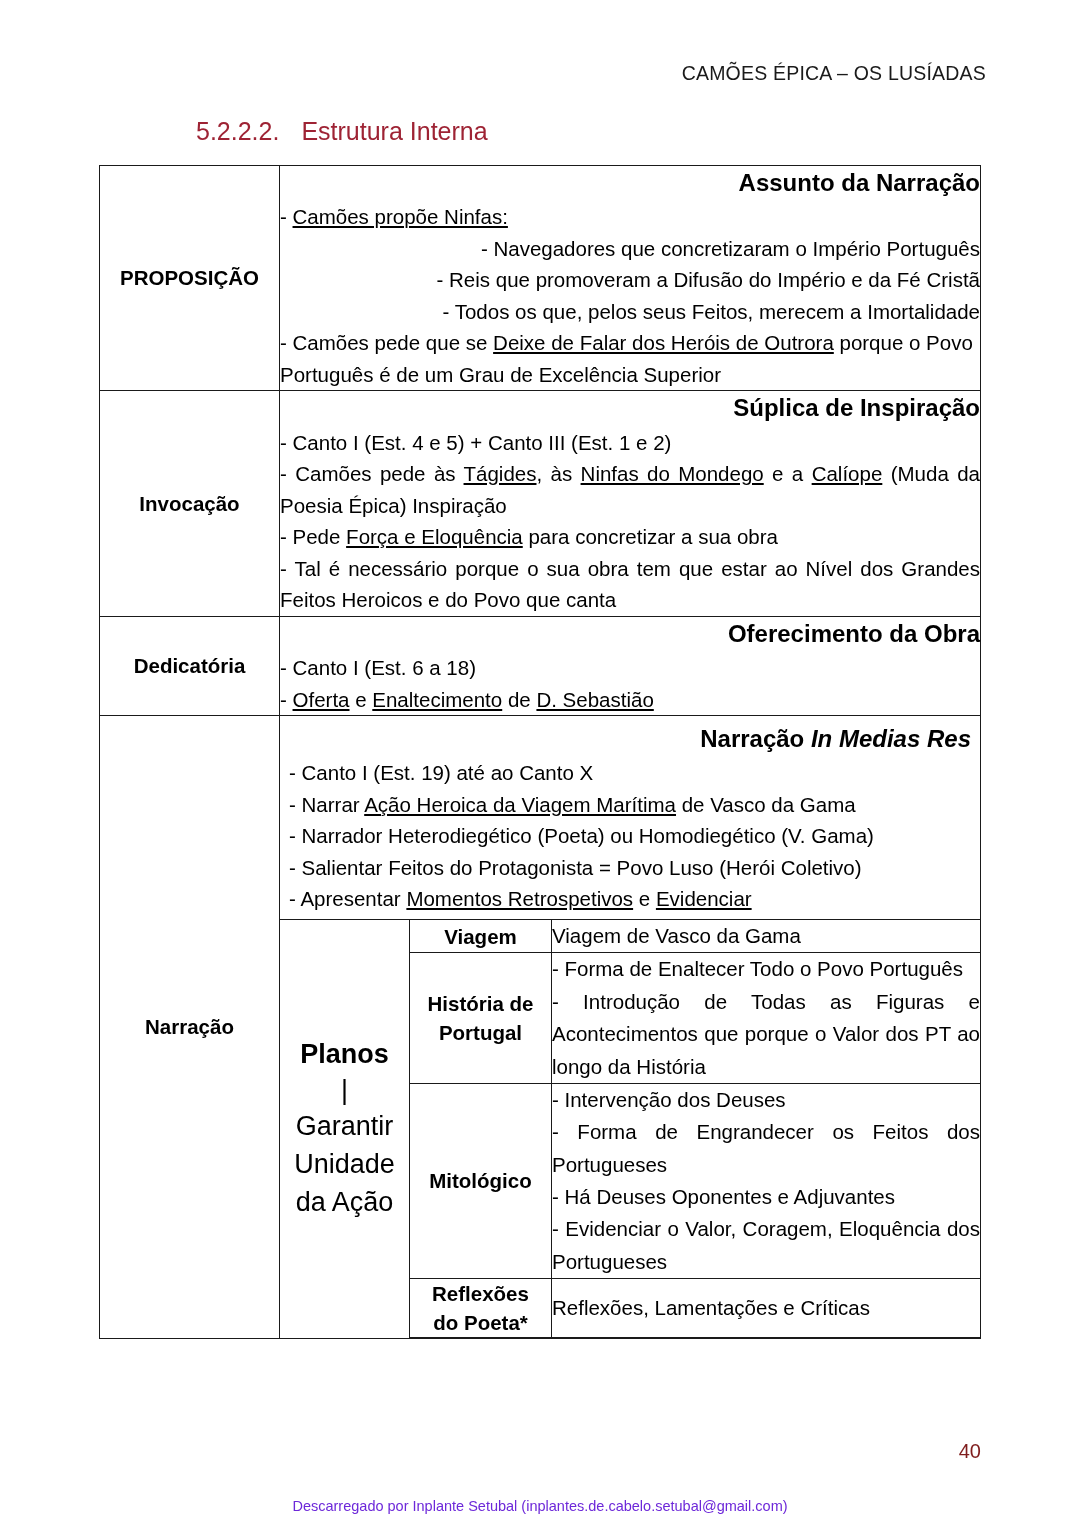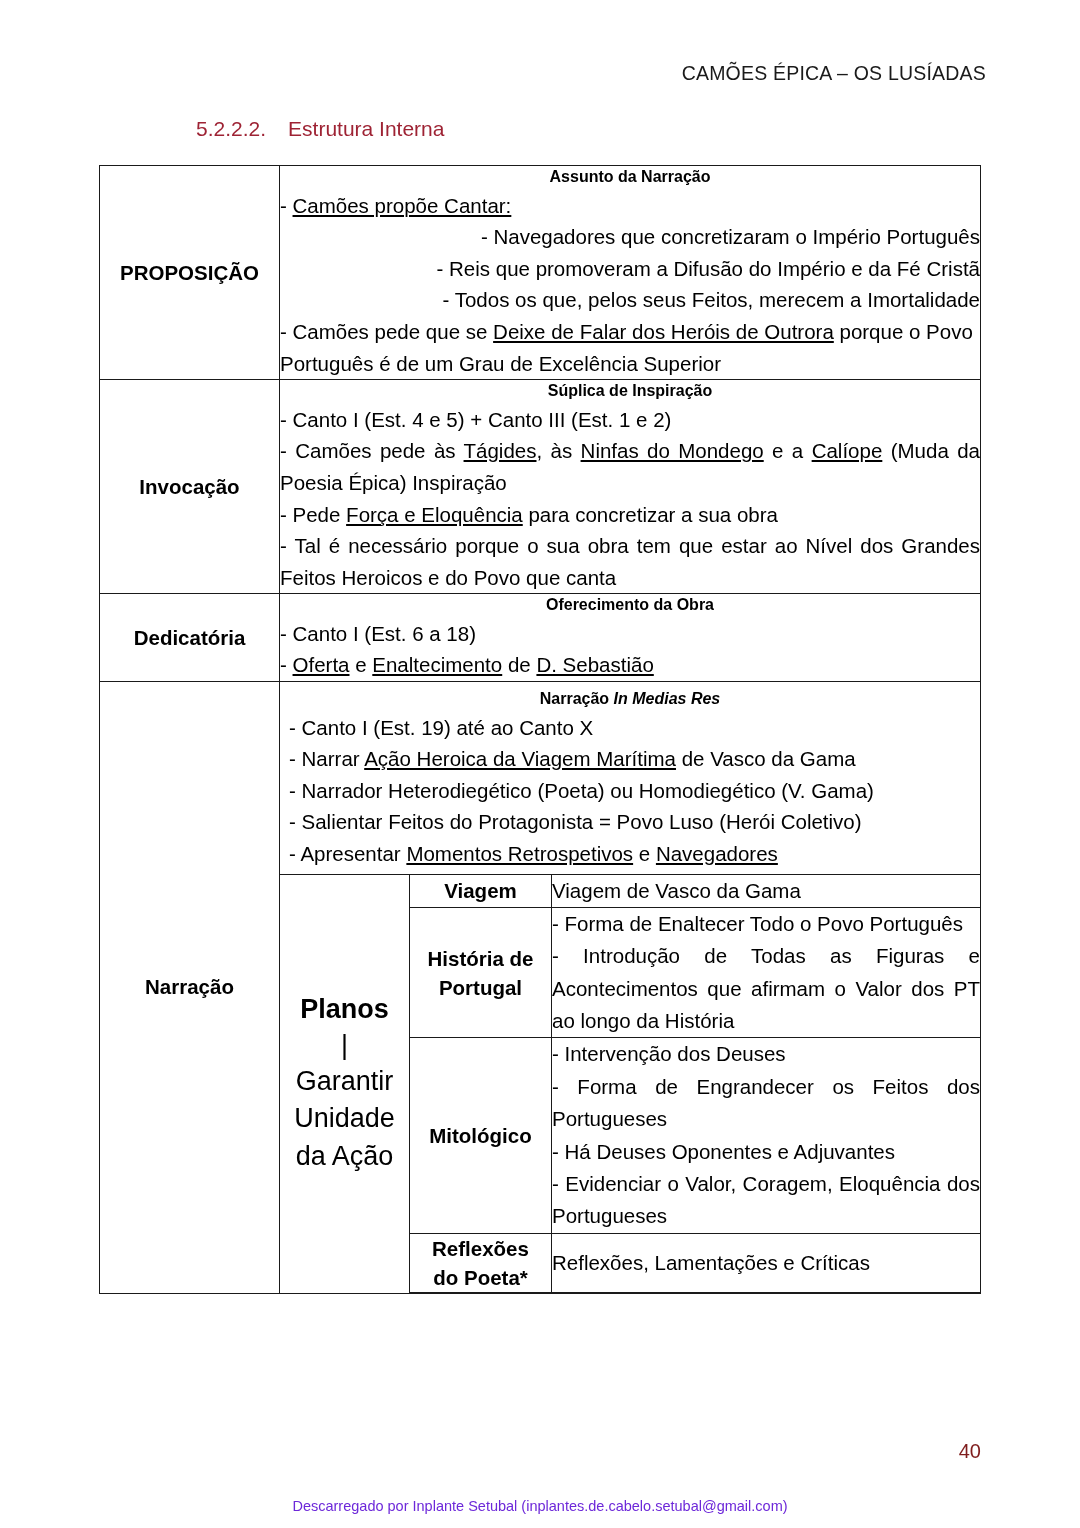--- a/index.html
+++ b/index.html
@@ -25,21 +25,21 @@
     letter-spacing: 0.2px;
     color: #1a1a1a;
     white-space: nowrap;
   }
 
   
   .section-heading {
     position: absolute;
     top: 117px;
     left: 196px;
-    font-size: 21px;
+    font-size: 25px;
     color: #9e2334;
     white-space: nowrap;
   }
   .section-heading .num { margin-right: 22px; }
 
   
   .struct-table {
     position: absolute;
     left: 99px;
     top: 165px;
@@ -57,23 +57,23 @@
     text-align: center;
     font-weight: bold;
     font-size: 20.5px;
     padding: 4px 6px;
   }
   .content-cell {
     padding: 6px 9px 8px 9px;
     vertical-align: top;
   }
   .cell-title {
-    text-align: center;
+    text-align: right;
     font-weight: bold;
-    font-size: 16px;
+    font-size: 24px;
     line-height: 1.42;
     margin-bottom: 1px;
   }
   .cell-title .ital { font-style: italic; }
   .line {
     font-size: 20.5px;
     line-height: 1.54;
     text-align: left;
   }
   .line.just {
@@ -158,21 +158,21 @@
   <span class="num">5.2.2.2.</span><span>Estrutura Interna</span>
 </div>
 
 <table class="struct-table">
   <tbody>
 
     <tr>
       <td class="label-cell">PROPOSIÇÃO</td>
       <td class="content-cell">
         <div class="cell-title">Assunto da Narração</div>
-        <div class="line">- <span class="u">Camões propõe Cantar:</span></div>
+        <div class="line">- <span class="u">Camões propõe Ninfas:</span></div>
         <div class="line indent">- Navegadores que concretizaram o Império Português</div>
         <div class="line indent">- Reis que promoveram a Difusão do Império e da Fé Cristã</div>
         <div class="line indent">- Todos os que, pelos seus Feitos, merecem a Imortalidade</div>
         <div class="line">- Camões pede que se <span class="u">Deixe de Falar dos Heróis de Outrora</span> porque o Povo Português é de um Grau de Excelência Superior</div>
       </td>
     </tr>
 
     <tr>
       <td class="label-cell">Invocação</td>
       <td class="content-cell">
@@ -196,21 +196,21 @@
     <tr>
       <td class="label-cell">Narração</td>
       <td class="narr-outer">
 
         <div class="narr-top">
           <div class="cell-title"><span>Narração </span><span class="ital">In Medias Res</span></div>
           <div class="line">- Canto I (Est. 19) até ao Canto X</div>
           <div class="line">- Narrar <span class="u">Ação Heroica da Viagem Marítima</span> de Vasco da Gama</div>
           <div class="line">- Narrador Heterodiegético (Poeta) ou Homodiegético (V. Gama)</div>
           <div class="line">- Salientar Feitos do Protagonista = Povo Luso (Herói Coletivo)</div>
-          <div class="line">- Apresentar <span class="u">Momentos Retrospetivos</span> e <span class="u">Navegadores</span></div>
+          <div class="line">- Apresentar <span class="u">Momentos Retrospetivos</span> e <span class="u">Evidenciar</span></div>
         </div>
 
         <table class="sub-table">
           <tbody>
             <tr>
               <td class="planos-cell no-left no-bottom" rowspan="4">
                 <span class="planos-title">Planos</span>
                 <span class="pipe">|</span>
                 <span>Garantir</span><br>
                 <span>Unidade</span><br>
@@ -222,21 +222,21 @@
               </td>
             </tr>
 
             <tr>
               <td class="subkey-cell">
                 <span>História de</span><br>
                 <span>Portugal</span>
               </td>
               <td class="subval-cell no-right">
                 <div class="line just">- Forma de Enaltecer Todo o Povo Português</div>
-                <div class="line just">- Introdução de Todas as Figuras e Acontecimentos que afirmam o Valor dos PT ao longo da História</div>
+                <div class="line just">- Introdução de Todas as Figuras e Acontecimentos que porque o Valor dos PT ao longo da História</div>
               </td>
             </tr>
 
             <tr>
               <td class="subkey-cell">Mitológico</td>
               <td class="subval-cell no-right">
                 <div class="line">- Intervenção dos Deuses</div>
                 <div class="line just">- Forma de Engrandecer os Feitos dos Portugueses</div>
                 <div class="line">- Há Deuses Oponentes e Adjuvantes</div>
                 <div class="line just">- Evidenciar o Valor, Coragem, Eloquência dos Portugueses</div>

